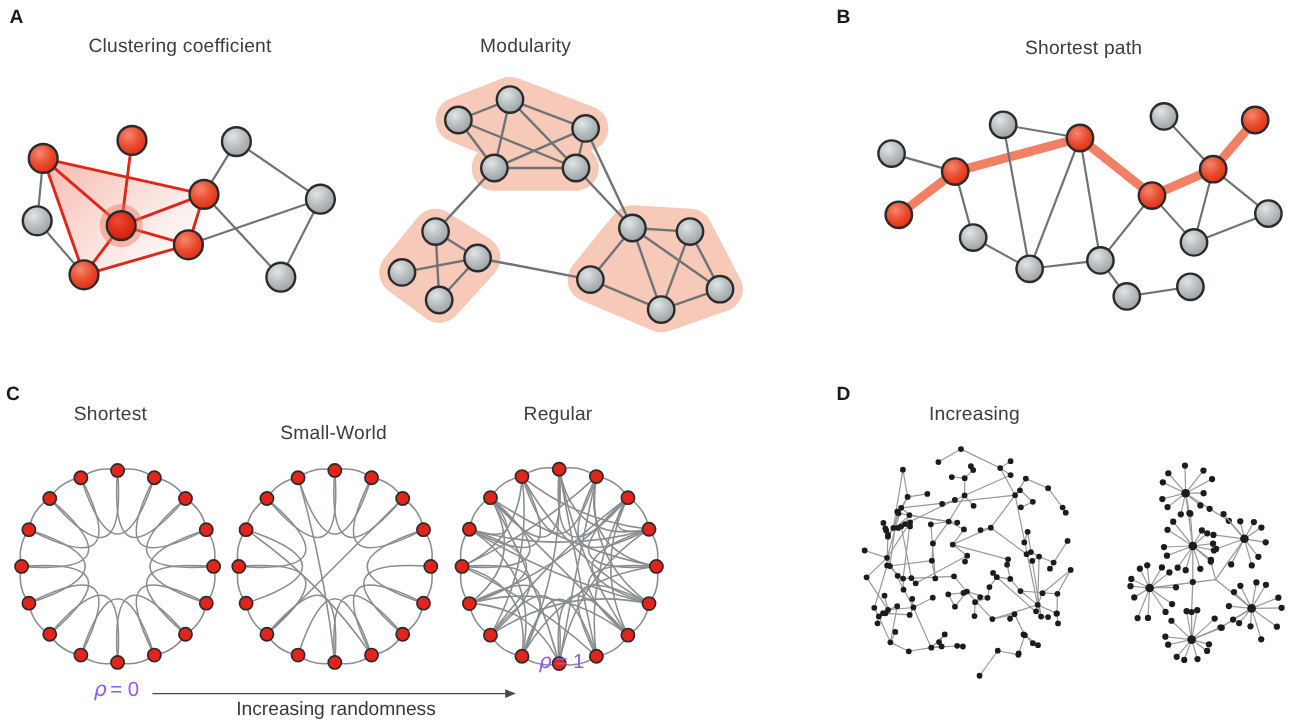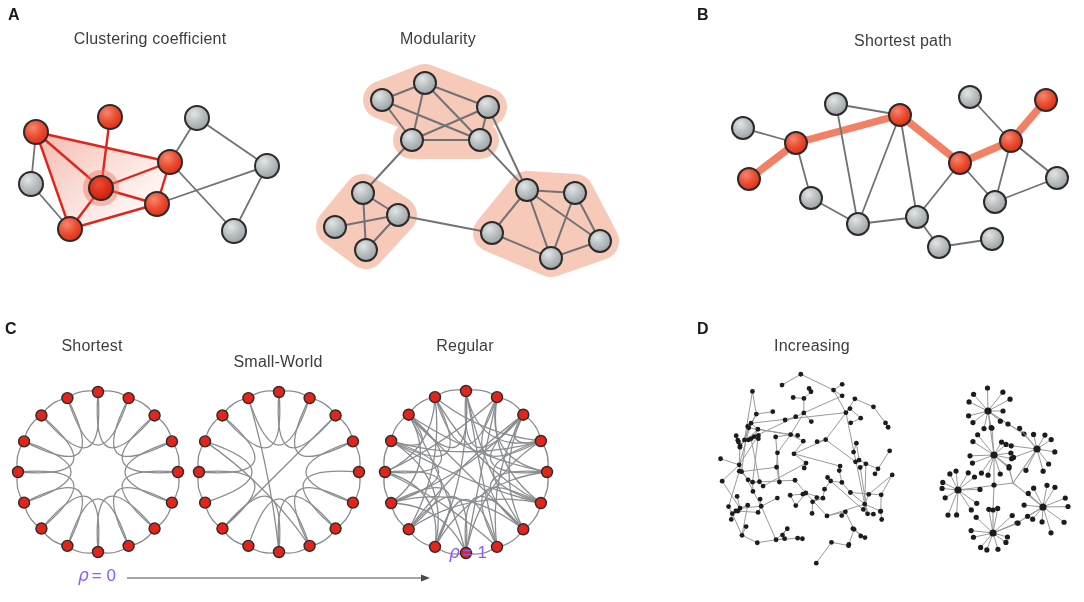--- a/index.html
+++ b/index.html
@@ -803,16 +803,17 @@
   <div class="txt net-title" style="left:92px;top:337px">Shortest</div>
   <div class="txt net-title" style="left:278px;top:353px">Small-World</div>
   <div class="txt net-title" style="left:465px;top:337px">Regular</div>
 
   <div class="txt rho" style="left:97px;top:565px">
     <span class="sym">ρ</span><span>= 0</span>
   </div>
   <div class="txt rho" style="left:468px;top:542px">
     <span class="sym">ρ</span><span>= 1</span>
   </div>
+  <div class="txt arrow-label" style="left:280px;top:583px">Increasing randomness</div>
 
   <div class="txt letter" style="left:697px;top:320px">D</div>
   <div class="txt net-title" style="left:812px;top:337px">Increasing</div>
 </div>
 
 </body></html>

